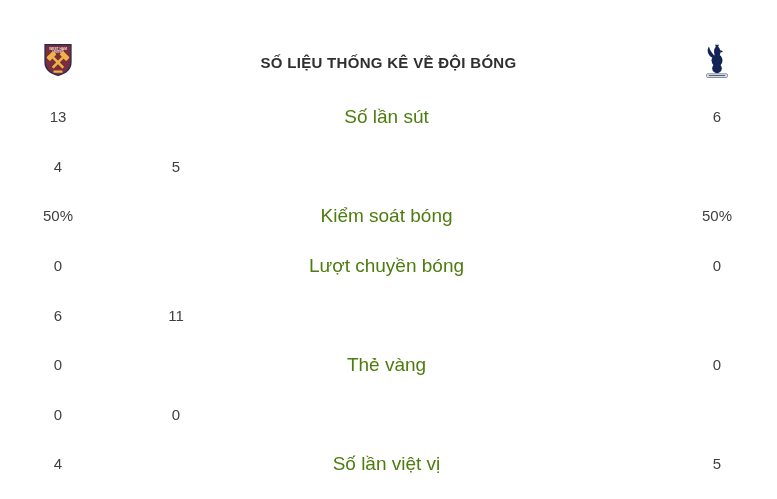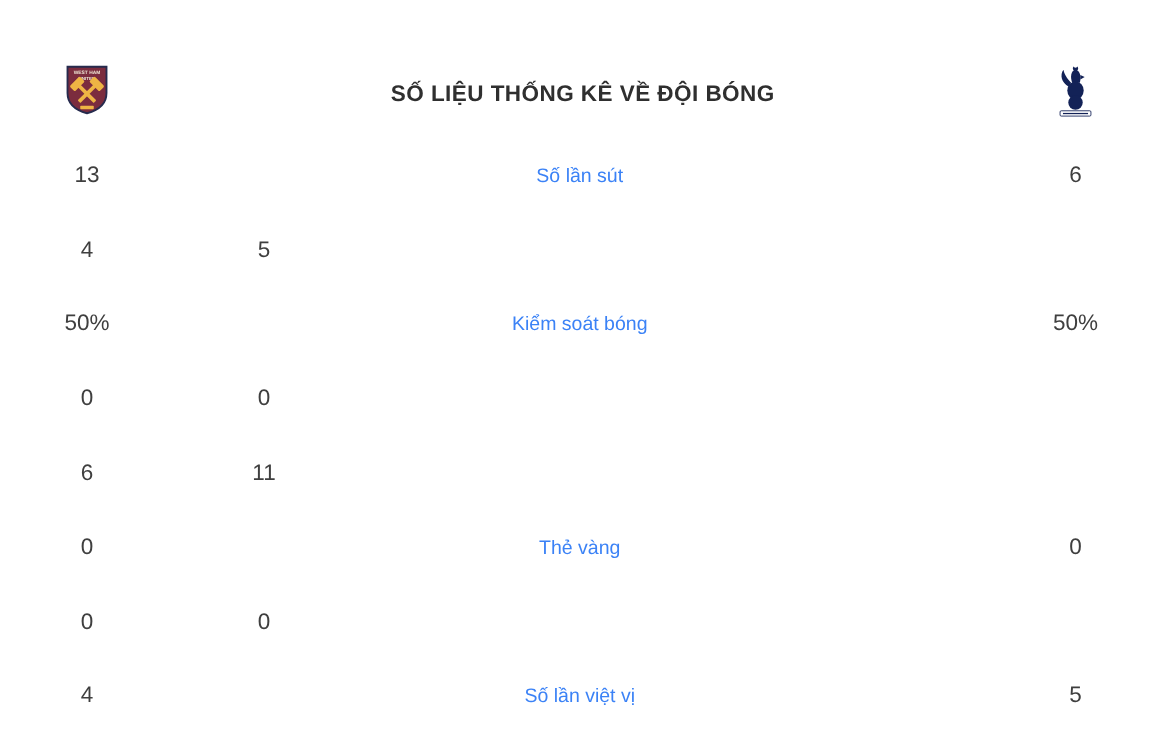--- a/index.html
+++ b/index.html
@@ -56,22 +56,22 @@
   }
   .cell-home {
     width: 116px;
     text-align: center;
     font-size: 15px;
     color: #3f3f3f;
   }
   .cell-label {
     flex: 1;
     text-align: center;
-    font-size: 13px;
-    color: #3b82f6;
+    font-size: 19px;
+    color: #4d7c0f;
   }
   .cell-away {
     width: 120px;
     text-align: center;
     font-size: 15px;
     color: #3f3f3f;
   }
   .bottom-divider {
     position: absolute;
     left: 0;
@@ -136,20 +136,21 @@
     </div>
 
     <div class="stat-row">
       <div class="cell-home">50%</div>
       <div class="cell-label">Kiểm soát bóng</div>
       <div class="cell-away">50%</div>
     </div>
 
     <div class="stat-row">
       <div class="cell-home">0</div>
+      <div class="cell-label">Lượt chuyền bóng</div>
       <div class="cell-away">0</div>
     </div>
 
     <div class="stat-row">
       <div class="cell-home">6</div>
       <div class="cell-away">11</div>
     </div>
 
     <div class="stat-row">
       <div class="cell-home">0</div>

